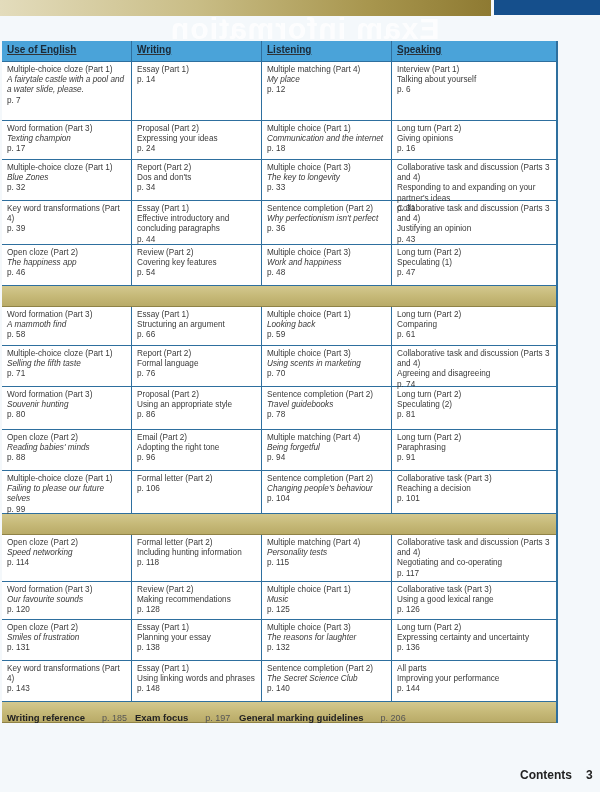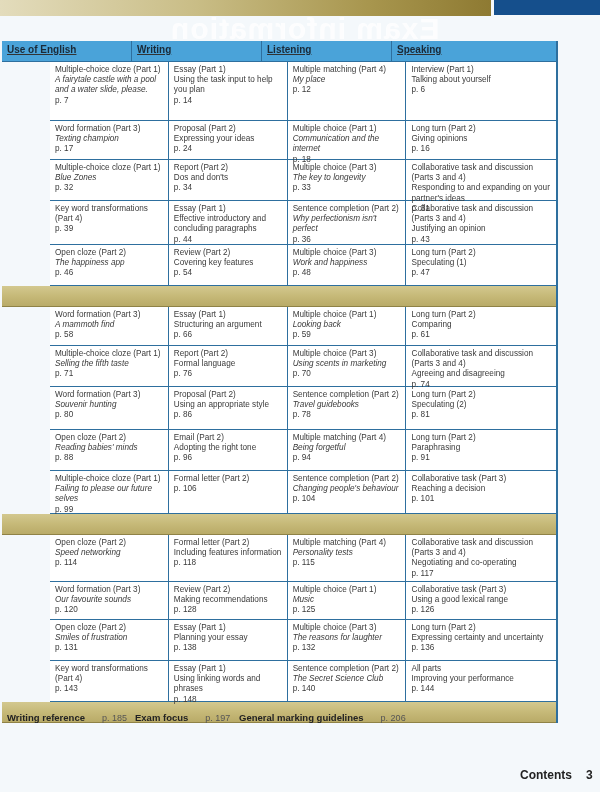--- a/index.html
+++ b/index.html
@@ -37,21 +37,20 @@
     border-right:1px solid #2e6f9e;
   }
   .hdr div:last-child { border-right:none; }
   .c1 { width:130px; }
   .c2 { width:130px; }
   .c3 { width:130px; }
   .c4 { width:164px; }
   .row {
     display:flex; background:#ffffff;
     border-bottom:1px solid #2e6f9e;
-    margin-left:48px;
   }
   .cell {
     box-sizing:border-box; padding:3px 5px 2px 5px;
     border-right:1px solid #2e6f9e;
     font-size:8.2px; line-height:10.2px; color:#3a3a3a;
   }
   .cell:last-child { border-right:none; }
   .cell .it { font-style:italic; display:block; }
   .cell .ln { display:block; }
   .band {
@@ -87,21 +86,20 @@
   </div>
   <div id="table-body">
       <div class="row" style="height: 58px;">
         <div class="cell c1">
           <span class="ln">Multiple-choice cloze (Part 1)</span>
           <span class="it">A fairytale castle with a pool and a water slide, please.</span>
           <span class="ln">p. 7</span>
         </div>
         <div class="cell c2">
           <span class="ln">Essay (Part 1)</span>
-          <span class="ln">Using the task input to help you plan</span>
           <span class="ln">p. 14</span>
         </div>
         <div class="cell c3">
           <span class="ln">Multiple matching (Part 4)</span>
           <span class="it">My place</span>
           <span class="ln">p. 12</span>
         </div>
         <div class="cell c4">
           <span class="ln">Interview (Part 1)</span>
           <span class="ln">Talking about yourself</span>
@@ -307,21 +305,21 @@
       </div>
       <div class="band"></div>
       <div class="row" style="height: 46px;">
         <div class="cell c1">
           <span class="ln">Open cloze (Part 2)</span>
           <span class="it">Speed networking</span>
           <span class="ln">p. 114</span>
         </div>
         <div class="cell c2">
           <span class="ln">Formal letter (Part 2)</span>
-          <span class="ln">Including features information</span>
+          <span class="ln">Including hunting information</span>
           <span class="ln">p. 118</span>
         </div>
         <div class="cell c3">
           <span class="ln">Multiple matching (Part 4)</span>
           <span class="it">Personality tests</span>
           <span class="ln">p. 115</span>
         </div>
         <div class="cell c4">
           <span class="ln">Collaborative task and discussion (Parts 3 and 4)</span>
           <span class="ln">Negotiating and co-operating</span>

